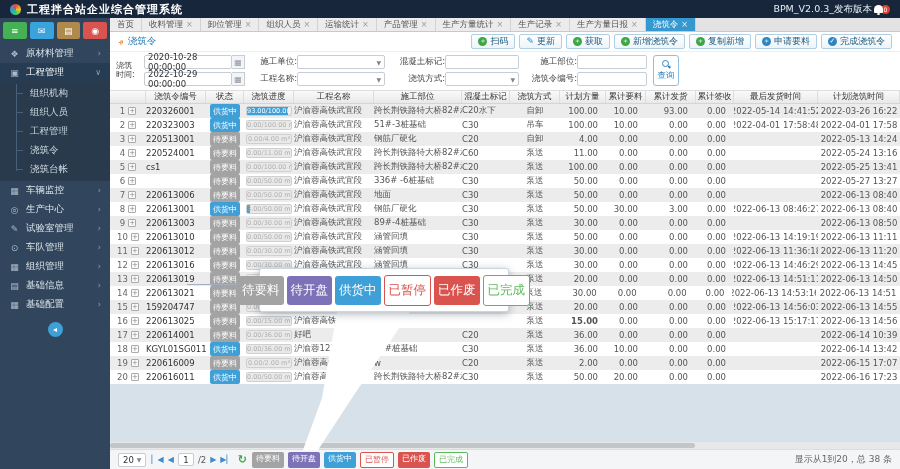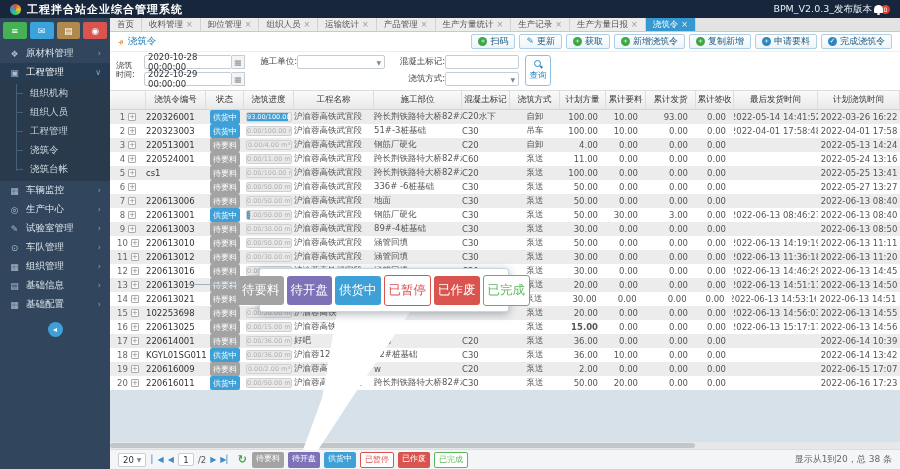--- a/index.html
+++ b/index.html
@@ -80,21 +80,21 @@
   .search-btn { width:26px; height:31px; border:1px solid #8fc0e2; border-radius:3px; background:#fff;
                 display:flex; flex-direction:column; align-items:center; justify-content:center; gap:2px; }
   .mag { position:relative; width:8px; height:8px; }
   .mag::before { content:""; position:absolute; left:0; top:0; width:5px; height:5px;
                  border:1.5px solid #2e86c1; border-radius:50%; }
   .mag::after { content:""; position:absolute; left:6px; top:6px; width:3px; height:1.5px;
                 background:#2e86c1; transform:rotate(45deg); }
   .search-btn span { font-size:8.5px; color:#2e86c1; }
 
   
-  .thead { display:flex; height:20px; background:linear-gradient(#fafafa,#e9e9e9);
+  .thead { display:flex; height:14px; background:linear-gradient(#fafafa,#e9e9e9);
            border-top:1px solid #ddd; border-bottom:1px solid #d5d5d5; }
   .th { font-size:8.5px; color:#333; display:flex; align-items:center; justify-content:center;
         border-right:1px solid #ddd; white-space:nowrap; overflow:hidden; }
   .tbody { }
   .tr { display:flex; height:14px; align-items:center; }
   .tr:nth-child(odd) { background:#ececec; }
   .td { font-size:8.5px; color:#555; white-space:nowrap; overflow:hidden; display:flex;
         align-items:center; }
   .td.c { justify-content:center; } .td.r { justify-content:flex-end; padding-right:8px; }
   .rownum { justify-content:center; color:#666; }
@@ -309,31 +309,47 @@
           <span class="calbtn">▦</span>
         </span>
       </span>
       <span class="f-col">
         <span class="f-row">
           <span class="f-label" style="width:46px">施工单位:</span>
           <span class="sel" style="width:88px">
               <span class="caret">▼</span>
             </span>
         </span>
+        <span class="f-row">
+          <span class="f-label" style="width:46px">工程名称:</span>
+          <span class="sel" style="width:88px">
+              <span class="caret">▼</span>
+            </span>
+        </span>
       </span>
       <span class="f-col">
         <span class="f-row">
           <span class="f-label" style="width:54px">混凝土标记:</span>
           <span class="inp" style="width:74px"></span>
         </span>
         <span class="f-row">
           <span class="f-label" style="width:54px">浇筑方式:</span>
           <span class="sel" style="width:74px">
               <span class="caret">▼</span>
             </span>
+        </span>
+      </span>
+      <span class="f-col">
+        <span class="f-row">
+          <span class="f-label" style="width:52px">施工部位:</span>
+          <span class="inp" style="width:70px"></span>
+        </span>
+        <span class="f-row">
+          <span class="f-label" style="width:52px">浇筑令编号:</span>
+          <span class="inp" style="width:70px"></span>
         </span>
       </span>
       <span class="search-btn">
         <span class="mag"></span>
         <span>查询</span>
       </span>
     </div>
 
     <div class="thead" id="thead">
         <span class="th" style="width: 36px;"></span>
@@ -714,21 +730,21 @@
           <span class="td r" style="width: 50px;">0.00</span>
           <span class="td r" style="width: 38px;">0.00</span>
           <span class="td c" style="width: 84px;">2022-06-13 14:53:16</span>
           <span class="td c" style="width: 84px;">2022-06-13 14:51</span>
         </div>
         <div class="tr">
           <span class="td c" style="width: 36px; gap: 3px; justify-content: center;">
             <span class="rownum td c">15</span>
             <span class="expand">+</span>
           </span>
-          <span class="td " style="width: 60px; color: rgb(51, 51, 51);">102253698</span>
+          <span class="td " style="width: 60px; color: rgb(51, 51, 51);">159204747</span>
           <span class="td c" style="width: 38px;">
             <span class="badge" style="background: rgb(163, 163, 163);">待要料</span>
           </span>
           <span class="td c" style="width: 50px;">
             <span class="prog">
               <span class="fill" style="width: 0%;"></span>
               <span class="ptxt">0.00/20.00 m³</span>
             </span>
           </span>
           <span class="td " style="width: 80px;">沪渝蓉高铁武宜段</span>

